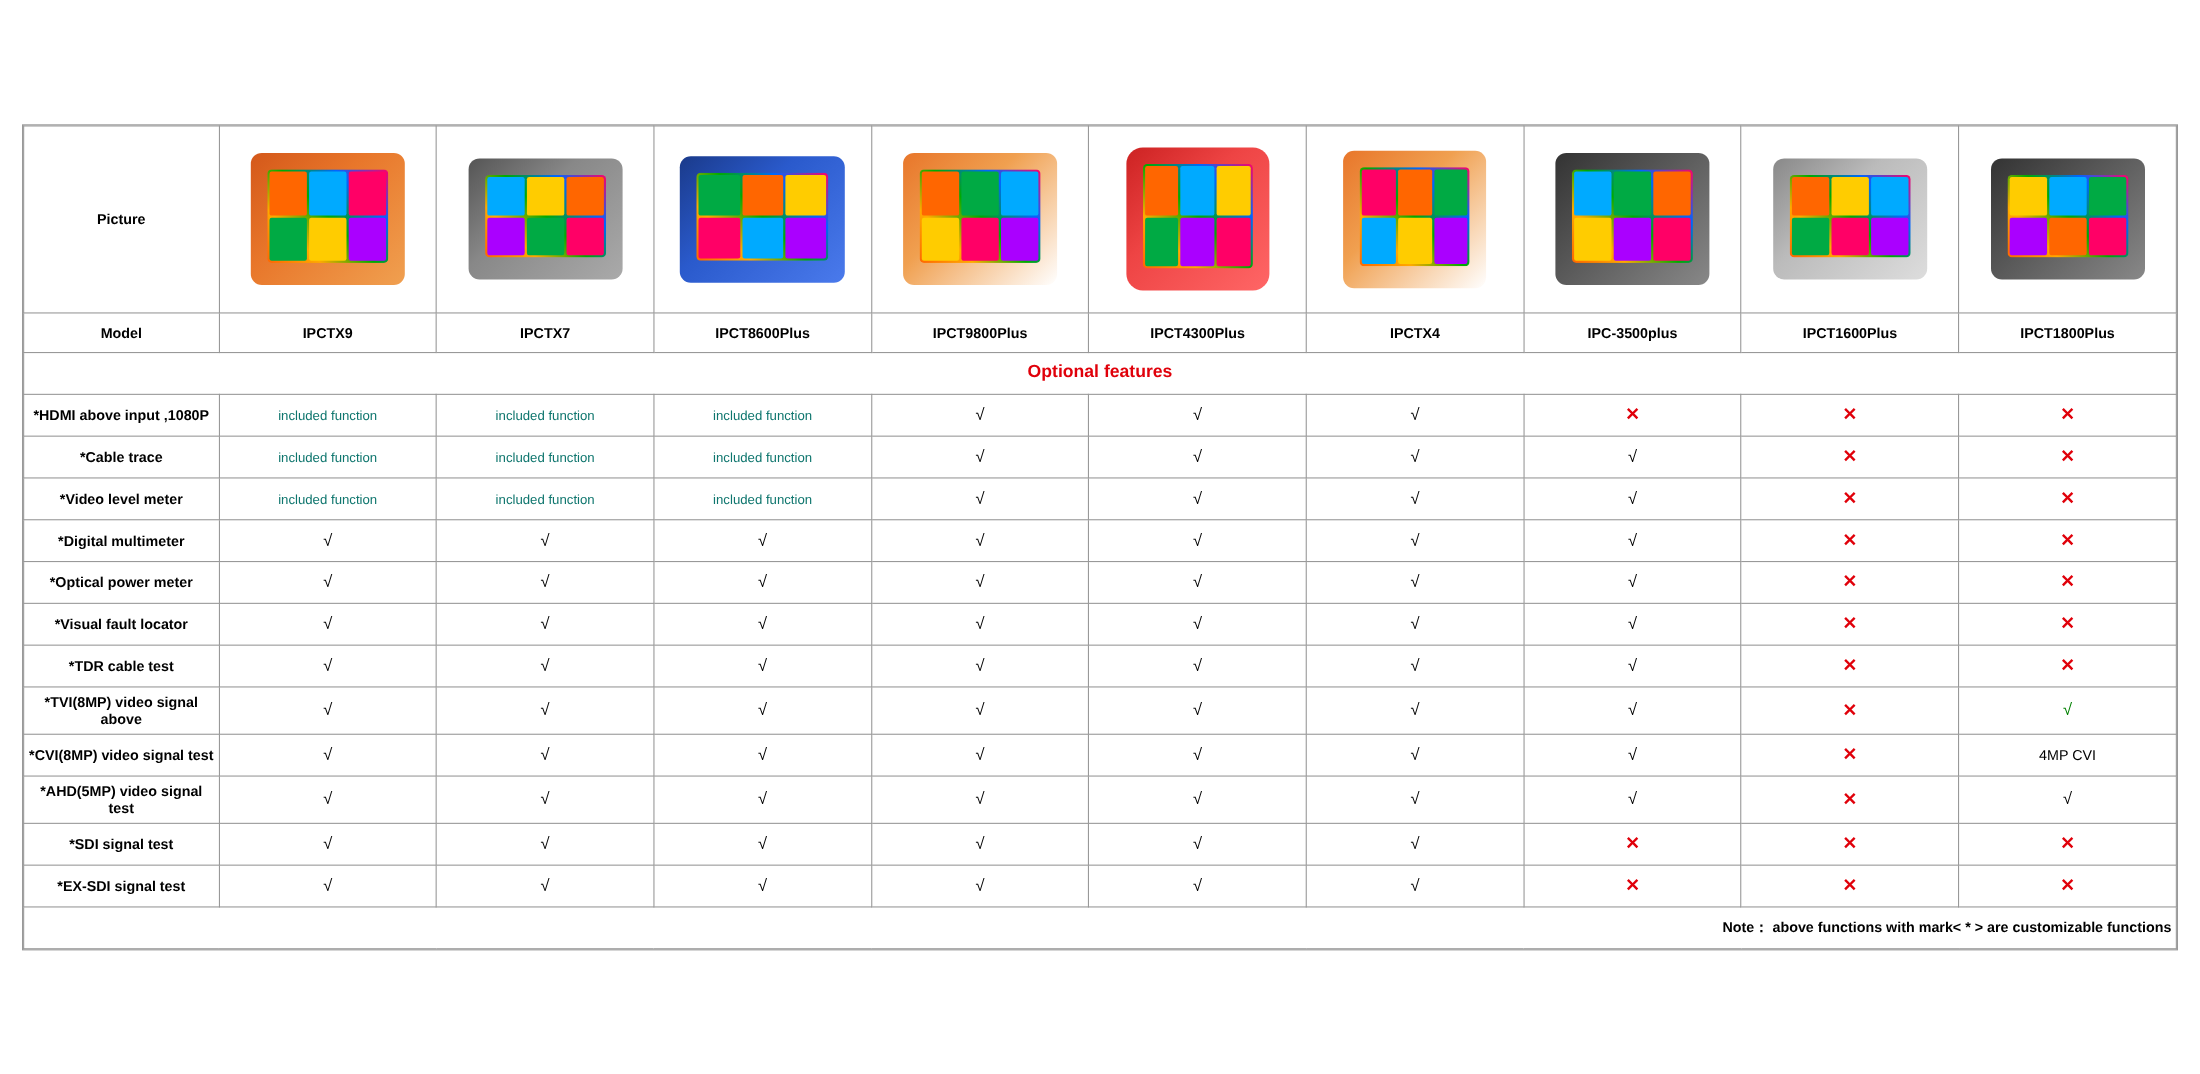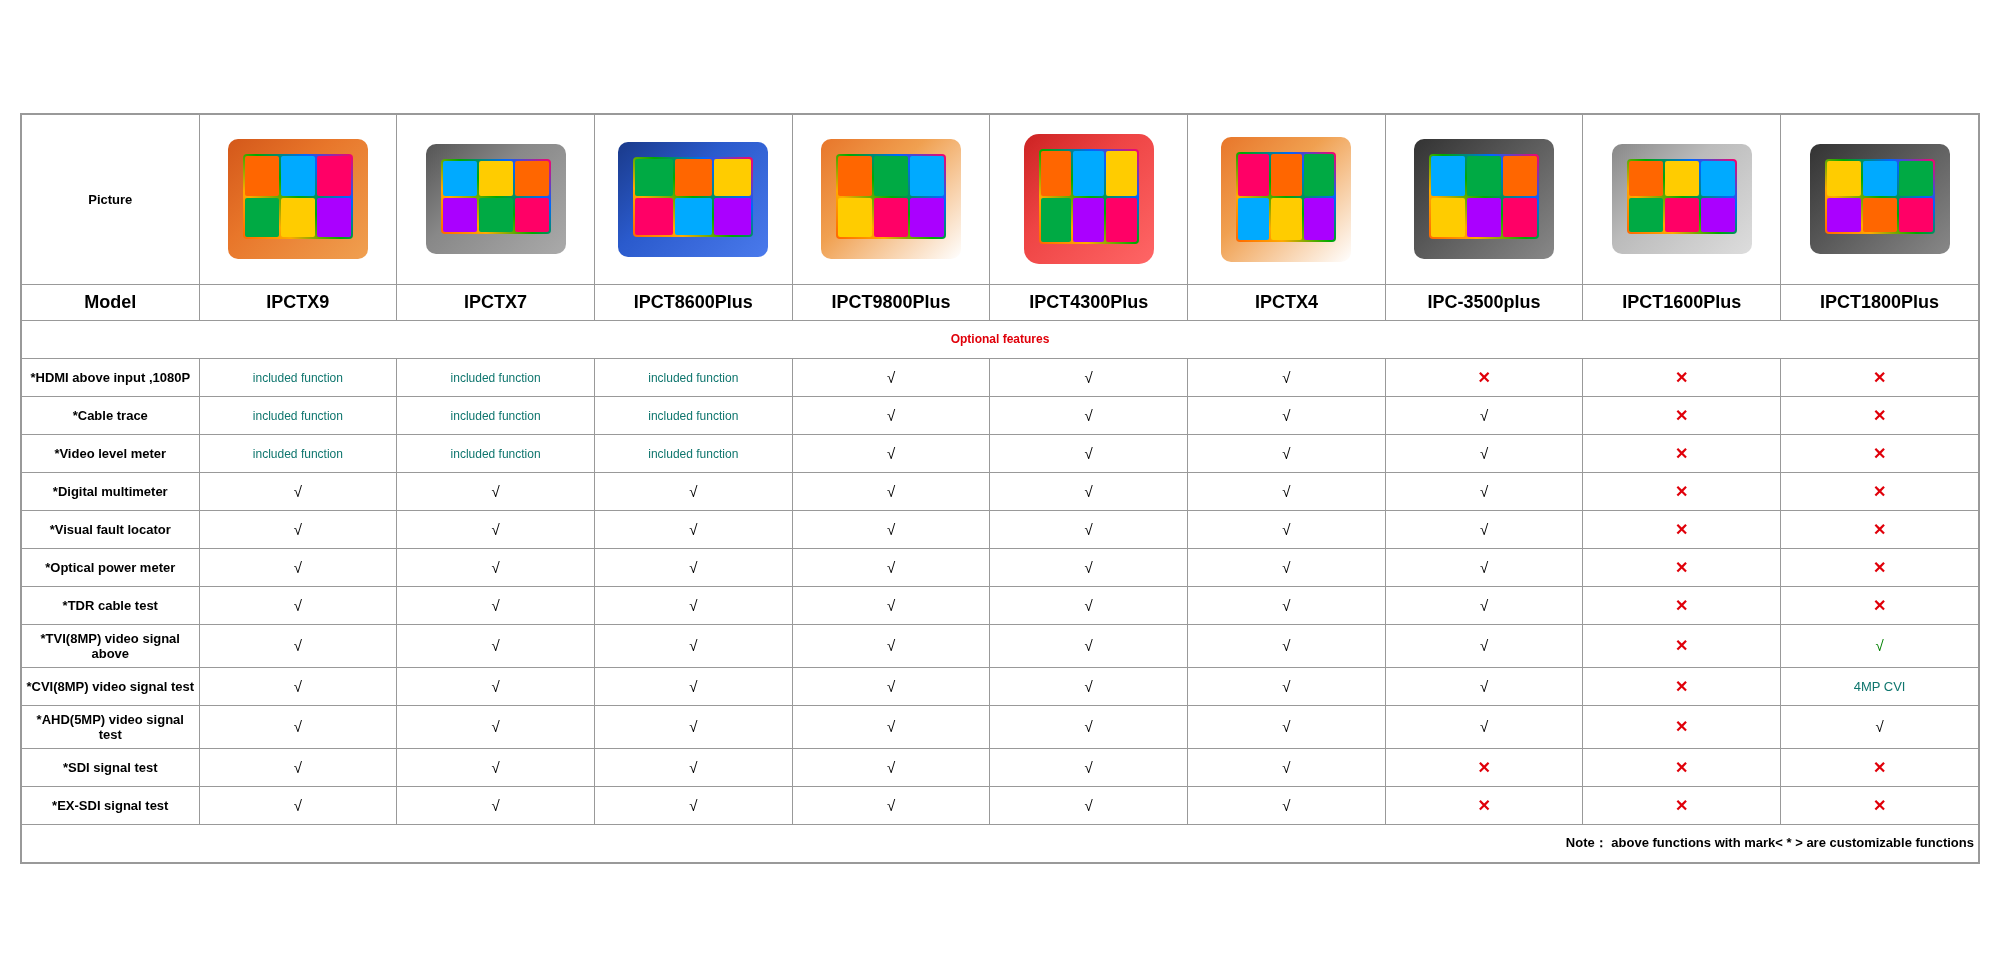--- a/index.html
+++ b/index.html
@@ -35,45 +35,45 @@
       font-size: 13px;
     }
     .col-model {
       width: 196px;
     }
     .picture-row td {
       height: 170px;
     }
     .model-row td {
       font-weight: bold;
-      font-size: 18px;
+      font-size: 13px;
       height: 36px;
     }
     .optional-features-row td {
       color: #e0000a;
       font-weight: bold;
-      font-size: 12px;
+      font-size: 16px;
       height: 38px;
       background: #fff;
     }
     .data-row td {
       height: 38px;
       font-size: 13px;
     }
     .check { color: #000; font-size: 15px; }
     .cross { color: #e0000a; font-size: 16px; font-weight: bold; }
     .included { font-size: 12px; color: #0f766e; }
     .note-row td {
       font-weight: bold;
       font-size: 13px;
       height: 38px;
       text-align: right;
     }
     .green-check { color: #008000; font-size: 15px; }
-    .orange-text { color: #0f766e; font-size: 13px; }
+    .orange-text { color: #000000; font-size: 13px; }
     
     .device-ipctx9 { background: linear-gradient(135deg, #d4581a 0%, #e8762a 40%, #f0a050 100%); border-radius: 12px; width: 140px; height: 120px; position: relative; }
     .device-ipctx7 { background: linear-gradient(135deg, #555 0%, #888 40%, #aaa 100%); border-radius: 8px; width: 140px; height: 110px; }
     .device-ipct8600 { background: linear-gradient(135deg, #1a3a8a 0%, #2a5acc 40%, #4a7aec 100%); border-radius: 10px; width: 140px; height: 115px; }
     .device-ipct9800 { background: linear-gradient(135deg, #e8762a 0%, #f0a050 40%, #fff 100%); border-radius: 10px; width: 140px; height: 120px; }
     .device-ipct4300 { background: linear-gradient(135deg, #cc2222 0%, #ee4444 40%, #ff6666 100%); border-radius: 10px; width: 130px; height: 130px; }
     .device-ipctx4 { background: linear-gradient(135deg, #e8762a 0%, #f0a050 40%, #fff 100%); border-radius: 10px; width: 130px; height: 125px; }
     .device-ipc3500 { background: linear-gradient(135deg, #333 0%, #555 40%, #888 100%); border-radius: 8px; width: 140px; height: 120px; }
     .device-ipct1600 { background: linear-gradient(135deg, #888 0%, #bbb 40%, #ddd 100%); border-radius: 8px; width: 140px; height: 110px; }
     .device-ipct1800 { background: linear-gradient(135deg, #333 0%, #555 40%, #888 100%); border-radius: 8px; width: 140px; height: 110px; }
@@ -346,33 +346,33 @@
       <td><span class="check">√</span></td>
       <td><span class="check">√</span></td>
       <td><span class="check">√</span></td>
       <td><span class="check">√</span></td>
       <td><span class="check">√</span></td>
       <td><span class="check">√</span></td>
       <td><span class="cross">✕</span></td>
       <td><span class="cross">✕</span></td>
     </tr>
     <tr class="data-row">
+      <td class="col-feature"><span>*Optical power meter</span></td>
+      <td><span class="check">√</span></td>
+      <td><span class="check">√</span></td>
+      <td><span class="check">√</span></td>
+      <td><span class="check">√</span></td>
+      <td><span class="check">√</span></td>
+      <td><span class="check">√</span></td>
+      <td><span class="check">√</span></td>
+      <td><span class="cross">✕</span></td>
+      <td><span class="cross">✕</span></td>
+    </tr>
+    <tr class="data-row">
       <td class="col-feature"><span>*Visual fault locator</span></td>
-      <td><span class="check">√</span></td>
-      <td><span class="check">√</span></td>
-      <td><span class="check">√</span></td>
-      <td><span class="check">√</span></td>
-      <td><span class="check">√</span></td>
-      <td><span class="check">√</span></td>
-      <td><span class="check">√</span></td>
-      <td><span class="cross">✕</span></td>
-      <td><span class="cross">✕</span></td>
-    </tr>
-    <tr class="data-row">
-      <td class="col-feature"><span>*Optical power meter</span></td>
       <td><span class="check">√</span></td>
       <td><span class="check">√</span></td>
       <td><span class="check">√</span></td>
       <td><span class="check">√</span></td>
       <td><span class="check">√</span></td>
       <td><span class="check">√</span></td>
       <td><span class="check">√</span></td>
       <td><span class="cross">✕</span></td>
       <td><span class="cross">✕</span></td>
     </tr>

